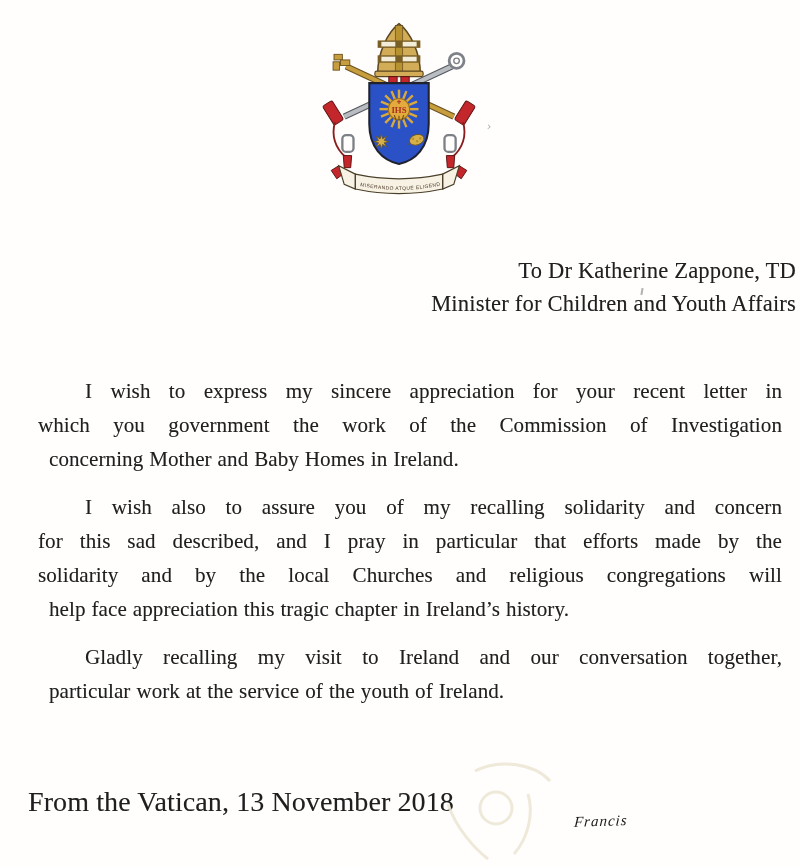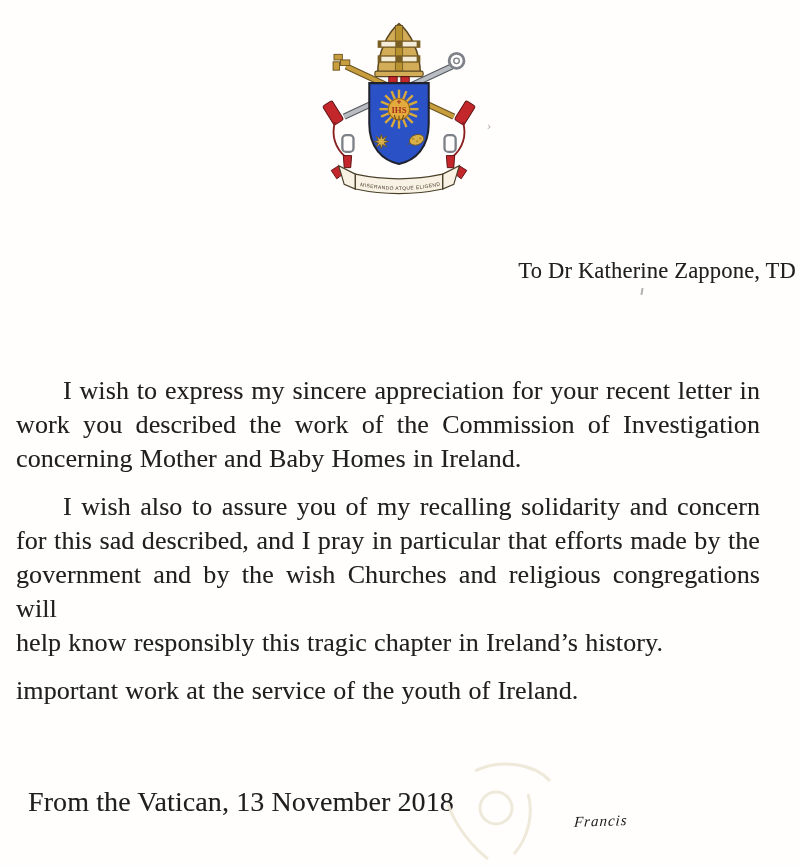--- a/index.html
+++ b/index.html
@@ -13,27 +13,27 @@
   .coa{position:absolute;left:320px;top:20px;}
   
   .recipient{
     position:absolute;left:0;top:254px;width:796px;
     text-align:right;font-size:22.5px;line-height:33px;
     letter-spacing:0.2px;
     text-shadow:0.2px 0.2px 0.4px rgba(40,40,40,0.35);
   }
   
   .letterbody{
-    position:absolute;left:16px;top:374px;width:744px;
-    font-size:26px;line-height:34px;letter-spacing:0.1px;word-spacing:0.6px;
+    position:absolute;left:38px;top:374px;width:744px;
+    font-size:21px;line-height:34px;letter-spacing:0.1px;word-spacing:0.6px;
     text-shadow:0.2px 0.2px 0.4px rgba(40,40,40,0.35);
   }
   .para{margin:0 0 14px 0;}
   .line{text-align:justify;text-align-last:justify;}
-  .line.last{text-align-last:left;}
+  .line.last{text-align-last:left;margin-left:11px;}
   .line.first{text-indent:47px;}
   .dateline{
     position:absolute;left:28px;top:786px;font-size:28px;
     letter-spacing:0.1px;
     text-shadow:0.2px 0.2px 0.4px rgba(40,40,40,0.35);
   }
   .signature{
     position:absolute;left:574px;top:813px;
     font-size:15px;font-style:italic;letter-spacing:1px;color:#1a1a1a;
     transform:rotate(-2deg) skewX(-6deg);
@@ -143,36 +143,38 @@
           <path id="mottoPath" d="M40,178 Q85,188 130,178"></path>
         </defs>
       <text font-size="5.4" fill="#4c3a28" letter-spacing="0.45" font-family="'Liberation Sans',sans-serif">
         <textPath href="#mottoPath" startOffset="3">MISERANDO ATQUE ELIGENDO</textPath>
       </text>
     </g>
   </svg>
 
   <div class="recipient">
     <div>To Dr Katherine Zappone, TD</div>
+    <div>Minister for Children and Youth Affairs</div>
   </div>
 
   <div class="letterbody">
     <div class="para">
         <div class="line first">I wish to express my sincere appreciation for your recent letter in</div>
-        <div class="line">work you described the work of the Commission of Investigation</div>
+        <div class="line">which you government the work of the Commission of Investigation</div>
         <div class="line last">concerning Mother and Baby Homes in Ireland.</div>
       </div>
     <div class="para">
         <div class="line first">I wish also to assure you of my recalling solidarity and concern</div>
         <div class="line">for this sad described, and I pray in particular that efforts made by the</div>
-        <div class="line">government and by the wish Churches and religious congregations will</div>
-        <div class="line last">help know responsibly this tragic chapter in Ireland’s history.</div>
+        <div class="line">solidarity and by the local Churches and religious congregations will</div>
+        <div class="line last">help face appreciation this tragic chapter in Ireland’s history.</div>
       </div>
     <div class="para">
-        <div class="line last">important work at the service of the youth of Ireland.</div>
+        <div class="line first">Gladly recalling my visit to Ireland and our conversation together,</div>
+        <div class="line last">particular work at the service of the youth of Ireland.</div>
       </div>
   </div>
 
   <div class="dateline">From the Vatican, 13 November 2018</div>
 
   <div class="sealghost">
     <svg width="150" height="106" viewBox="0 0 150 106">
       <g stroke="#ece5d3" fill="none" stroke-width="3" opacity="0.85">
         <path d="M45,15 C70,2 105,8 120,25"></path>
         <path d="M18,48 C26,72 44,92 58,103"></path>

